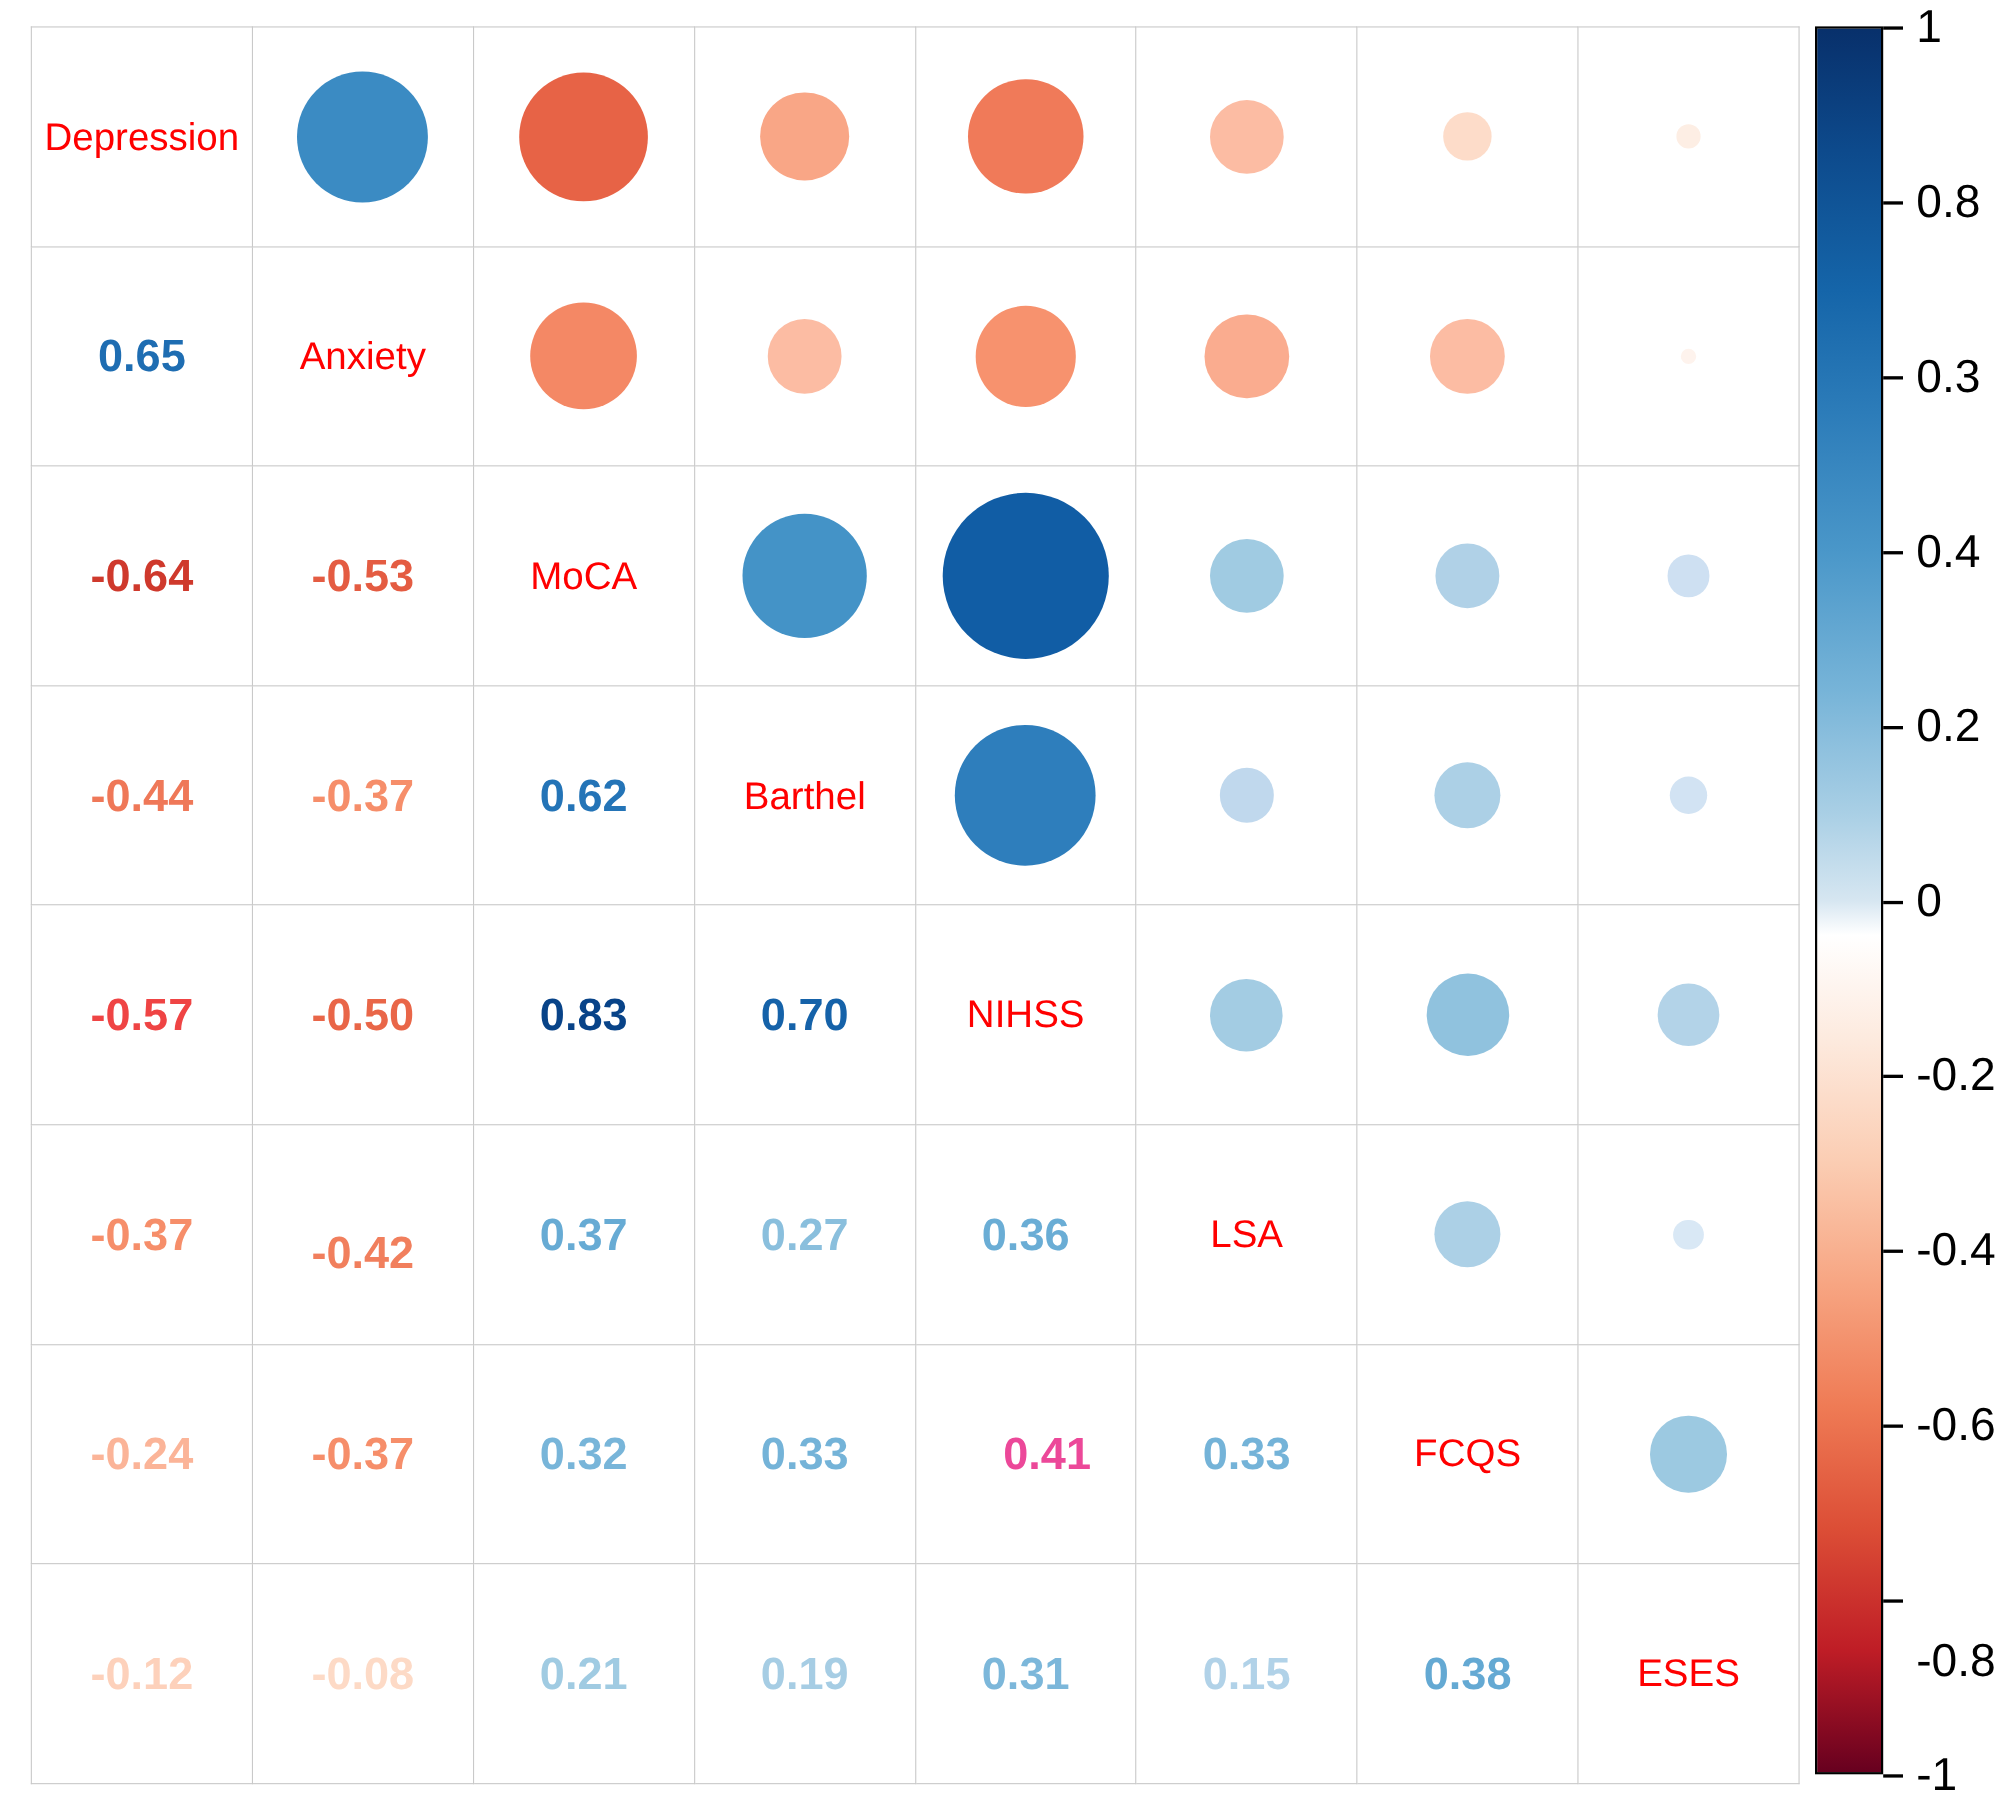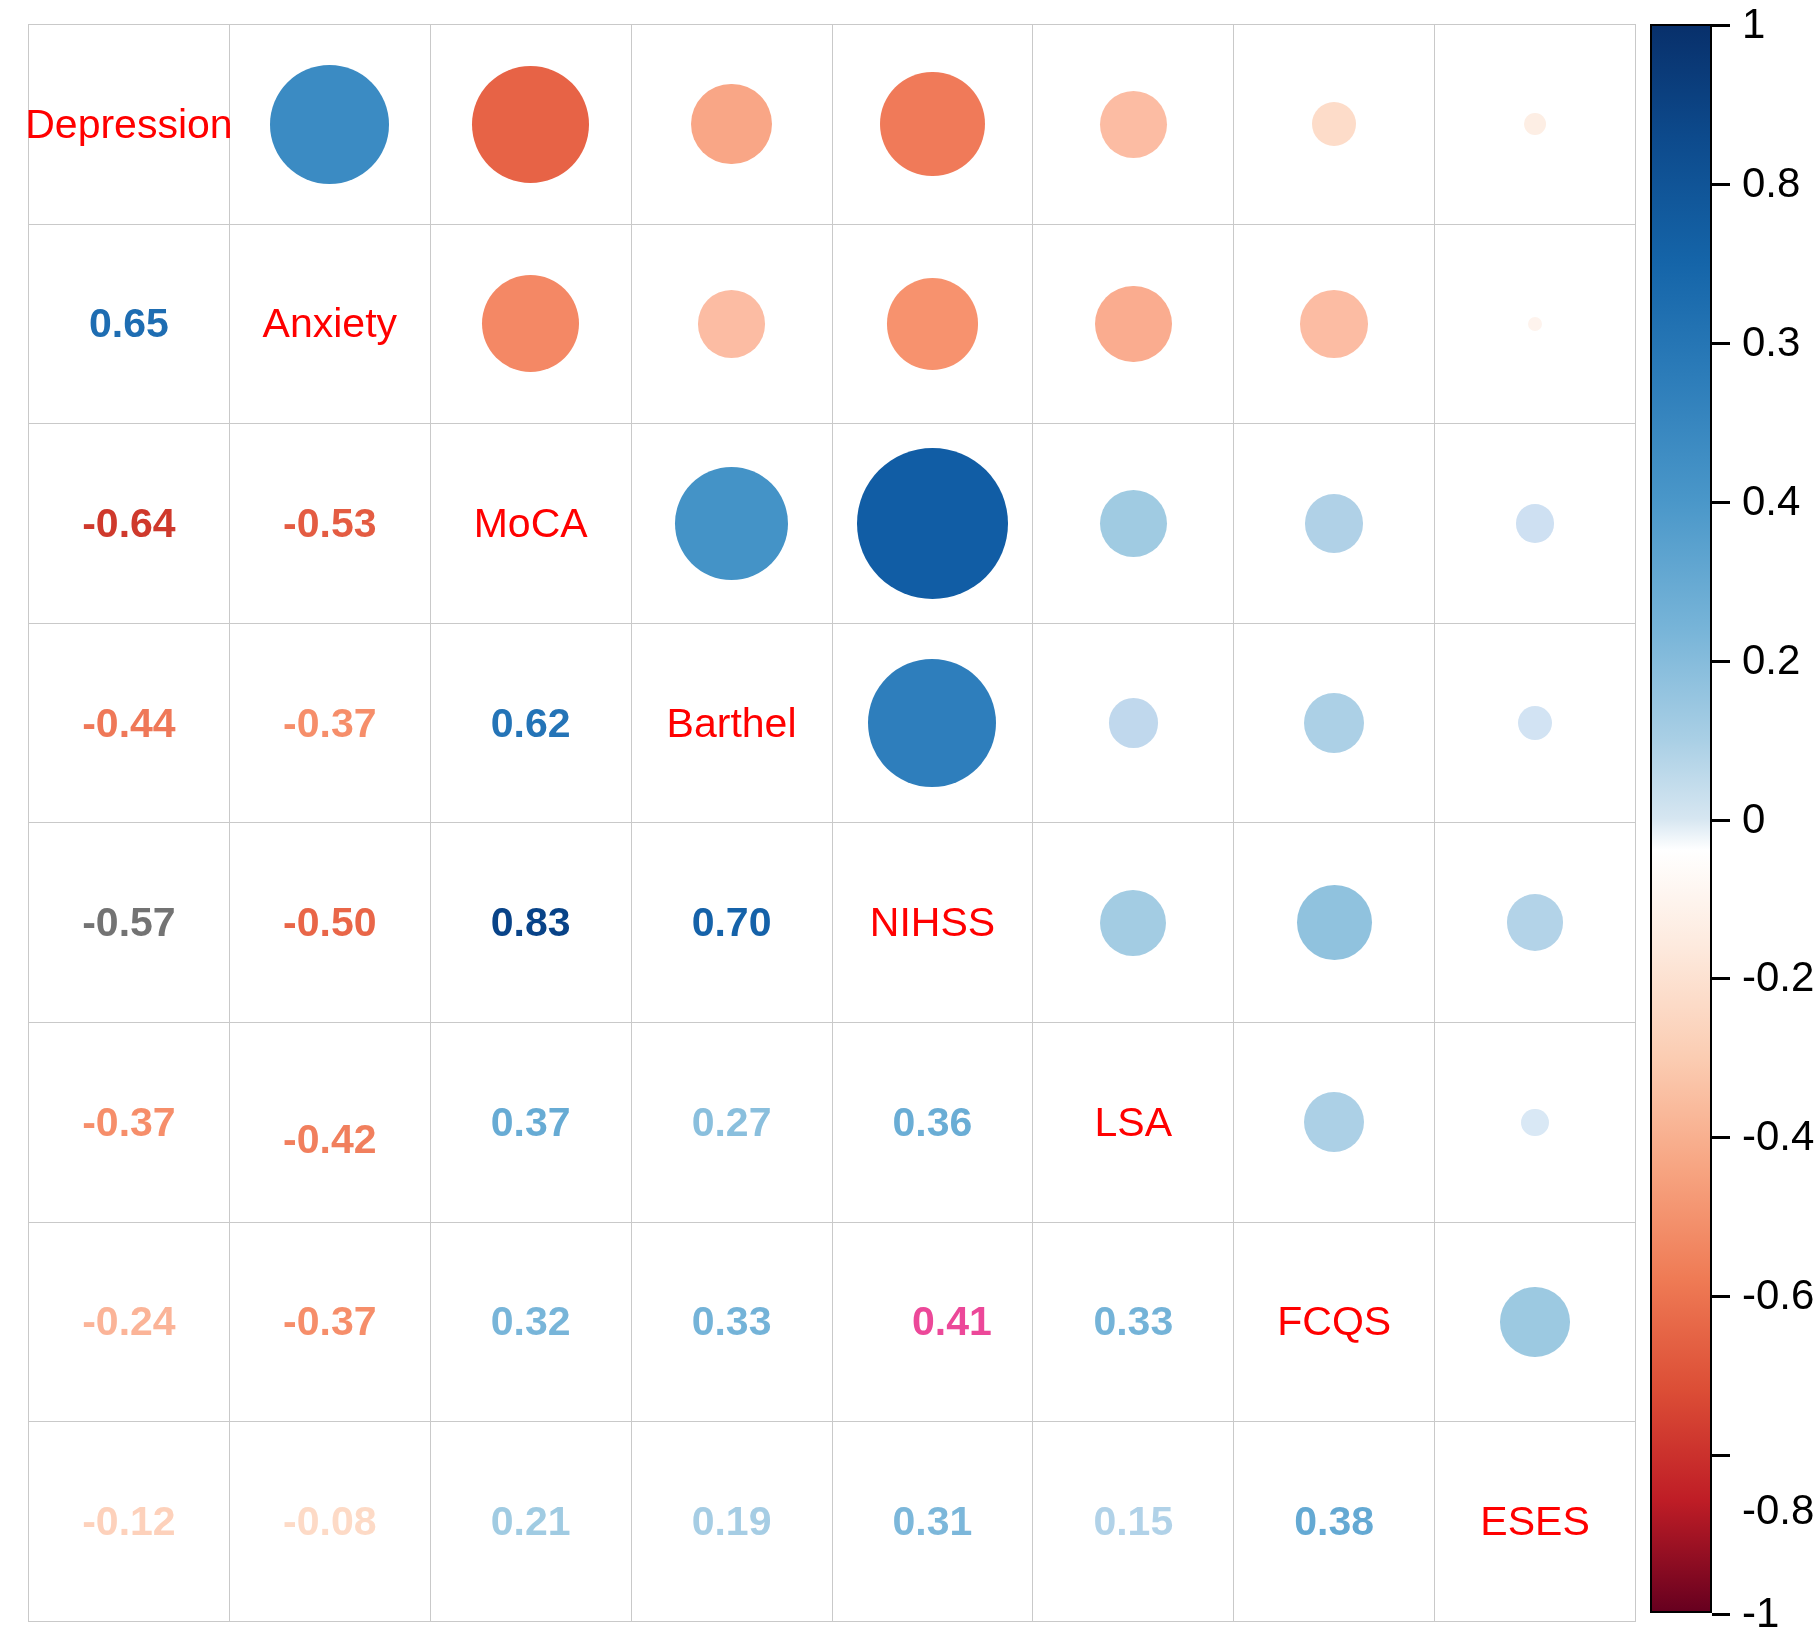--- a/index.html
+++ b/index.html
@@ -23,21 +23,21 @@
     height:198.6px;
     border:1px solid #c9c9c9;
     padding:0;
     text-align:center;
     vertical-align:middle;
     position:relative;
     overflow:visible;
   }
   .diag-label{
     color:#FF0000;
-    font-size:41px;
+    font-size:35px;
     line-height:1;
     white-space:nowrap;
     letter-spacing:0px;
   }
   .corr-num{
     font-size:41px;
     font-weight:bold;
     line-height:1;
     white-space:nowrap;
   }
@@ -277,21 +277,21 @@
           </td>
           <td>
             <div class="cellbox">
               <span class="dot" style="width: 34.7153px; height: 34.7153px; background: rgb(210, 227, 243);"></span>
             </div>
           </td>
         </tr>
         <tr>
           <td>
             <div class="cellbox">
-              <span class="corr-num" style="color: #737373;">-0.57</span>
+              <span class="corr-num" style="color: #ef4444;">-0.57</span>
             </div>
           </td>
           <td>
             <div class="cellbox">
               <span class="corr-num" style="color: rgb(233, 102, 72);">-0.50</span>
             </div>
           </td>
           <td>
             <div class="cellbox">
               <span class="corr-num" style="color: rgb(8, 67, 136);">0.83</span>

